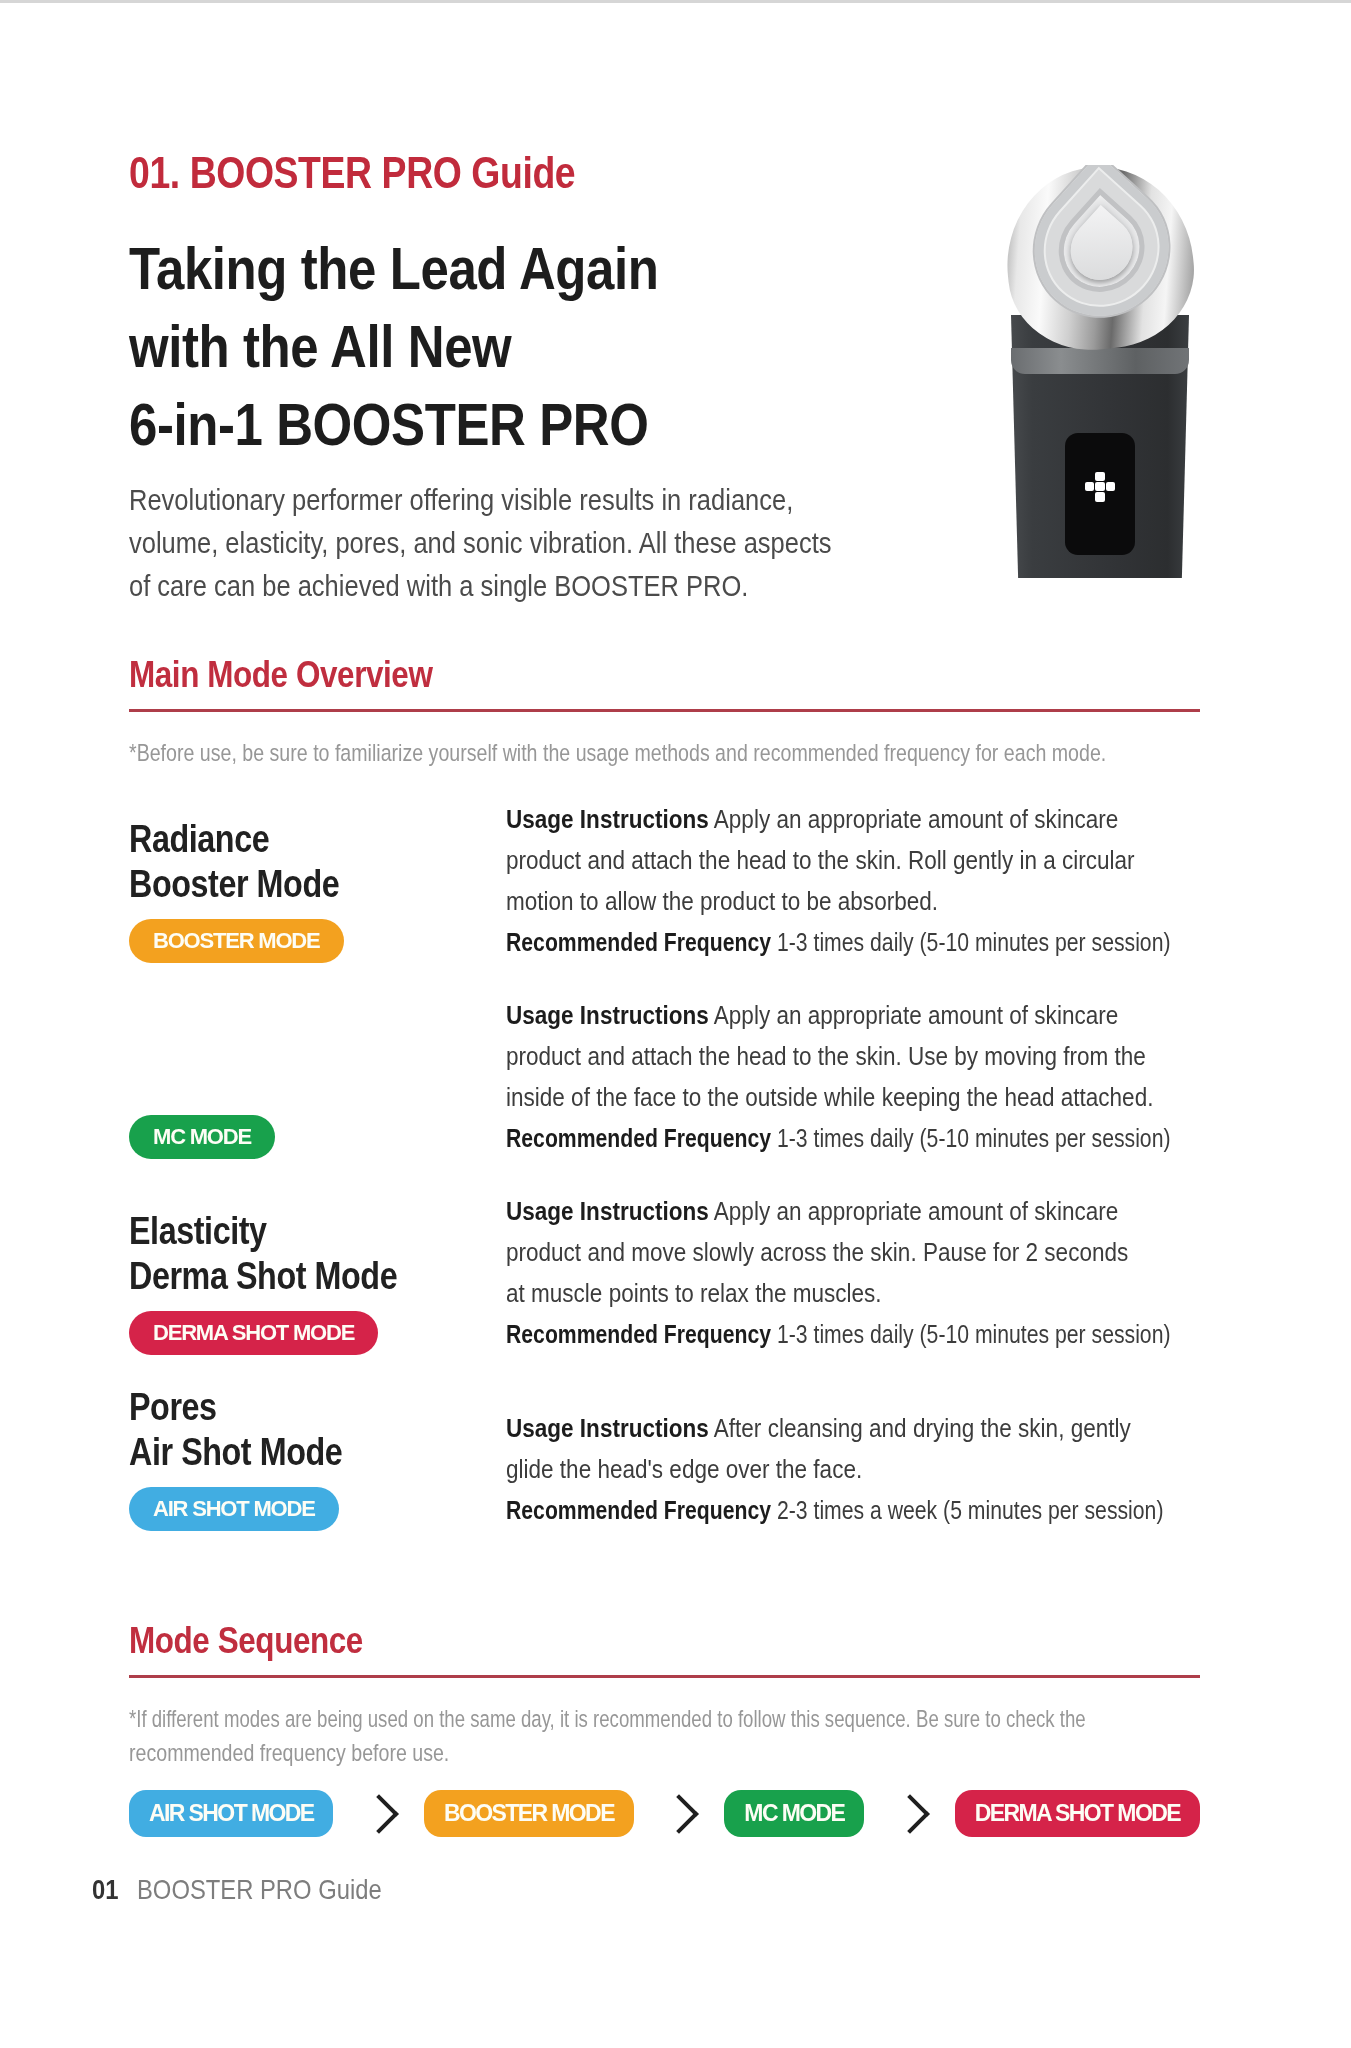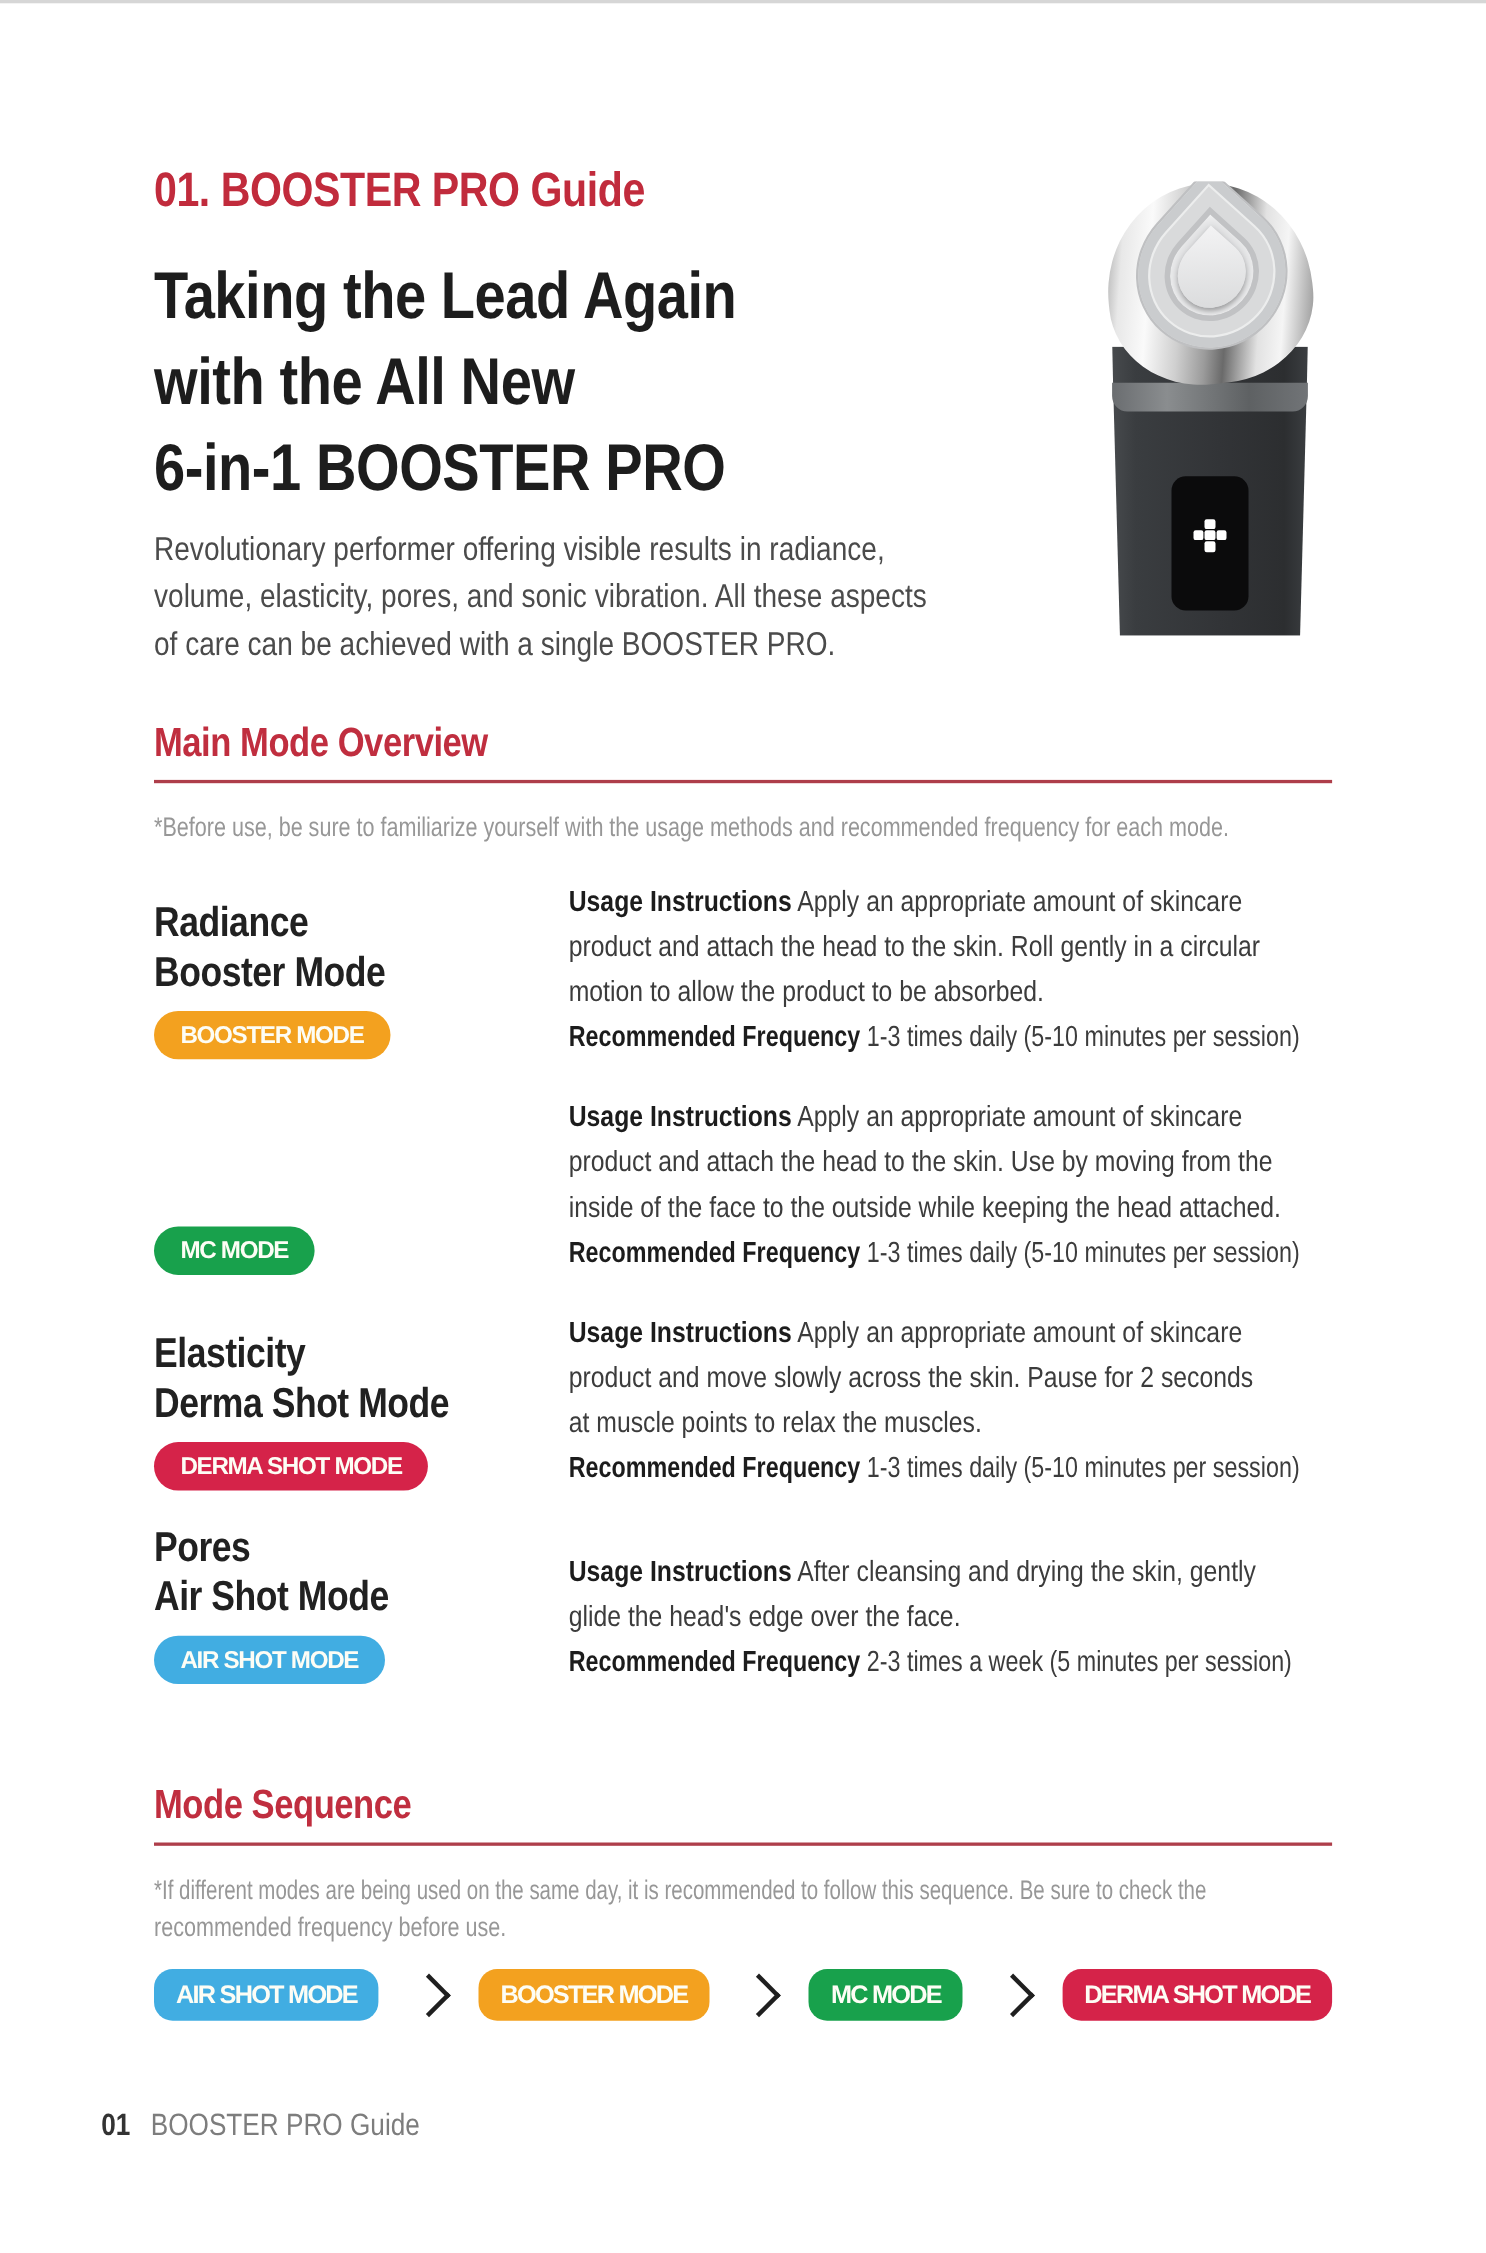--- a/index.html
+++ b/index.html
@@ -2,21 +2,21 @@
 <html><head>
 <meta charset="utf-8">
 <style>
   html,body { margin:0; padding:0; }
   body {
     width:1351px; height:2048px; background:#ffffff; position:relative;
     font-family:"Liberation Sans","DejaVu Sans",sans-serif; overflow:hidden;
     -webkit-font-smoothing:antialiased;
   }
   .scan-edge { position:absolute; top:0; left:0; width:1351px; height:3px; background:#d6d6d6; }
-  .content { position:absolute; left:140px; top:0; width:1071px; }
+  .content { position:absolute; left:129px; top:0; width:1071px; }
 
   
   .cx  { display:block; white-space:nowrap; transform:scaleX(.85); transform-origin:0 50%; }
   .cx2 { display:block; white-space:nowrap; transform:scaleX(.80); transform-origin:0 50%; }
   .cx3 { display:block; white-space:nowrap; transform:scaleX(.76); transform-origin:0 50%; }
   .cxc { display:inline-block; white-space:nowrap; transform:scaleX(.85); transform-origin:50% 50%; }
 
   .kicker { margin-top:148px; font-size:44px; font-weight:bold; color:#C12B3C; letter-spacing:-.5px; }
   .title  { margin:32px 0 0 0; font-size:60px; line-height:78px; font-weight:bold; color:#1d1d1d; letter-spacing:-.5px; }
   .intro  { margin:14px 0 0 0; font-size:30px; line-height:43px; color:#4b4b4b; }
@@ -49,21 +49,21 @@
     transform:rotate(45deg); flex:0 0 auto; margin:0 6px;
   }
   .seq-captions { position:relative; height:170px; }
   .seq-caption-left { position:absolute; left:0; top:16px; width:250px; text-align:center;
     font-size:26.5px; line-height:36px; color:#3e3e3e; }
   .bracket { position:absolute; left:413px; top:8px; width:526px; height:28px;
     border-left:3px solid #2c2c2c; border-right:3px solid #2c2c2c; border-bottom:3px solid #2c2c2c; }
   .bracket-caption { position:absolute; left:413px; top:70px; width:526px; text-align:center;
     font-size:26.5px; color:#3e3e3e; }
 
-  .footer { position:absolute; left:92px; top:1916px; display:flex; align-items:baseline; gap:14px; }
+  .footer { position:absolute; left:92px; top:1874px; display:flex; align-items:baseline; gap:14px; }
   .footer .num { font-size:28px; font-weight:bold; color:#333333; }
   .footer .lbl { font-size:28px; color:#7d7d7d; }
 
   
   .device { position:absolute; left:1005px; top:165px; width:190px; height:413px; overflow:hidden; }
   .dv-body { position:absolute; left:6px; top:150px; width:178px; height:263px;
     background:linear-gradient(90deg,#474a4d 0%,#3a3d40 12%,#323437 55%,#2c2e30 88%,#3b3e41 100%);
     clip-path:polygon(0% 0%,100% 0%,96% 100%,4% 100%); }
   .dv-band { position:absolute; left:6px; top:183px; width:178px; height:26px;
     background:linear-gradient(90deg,#6a6d70,#8a8d8f 28%,#5e6163 70%,#717477);

